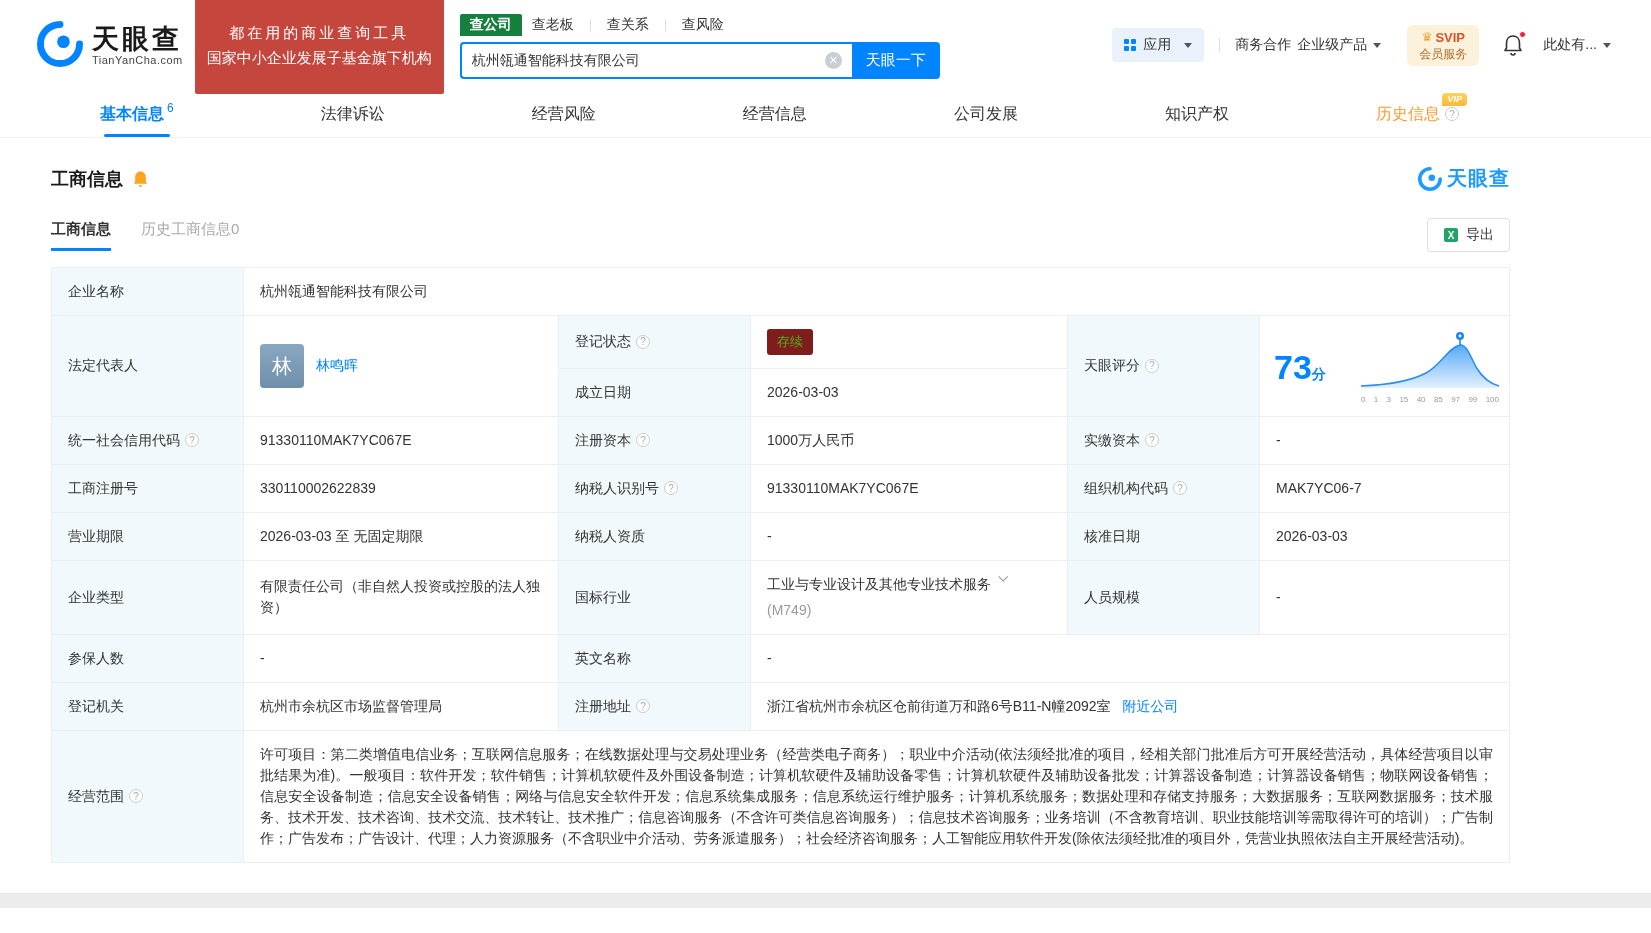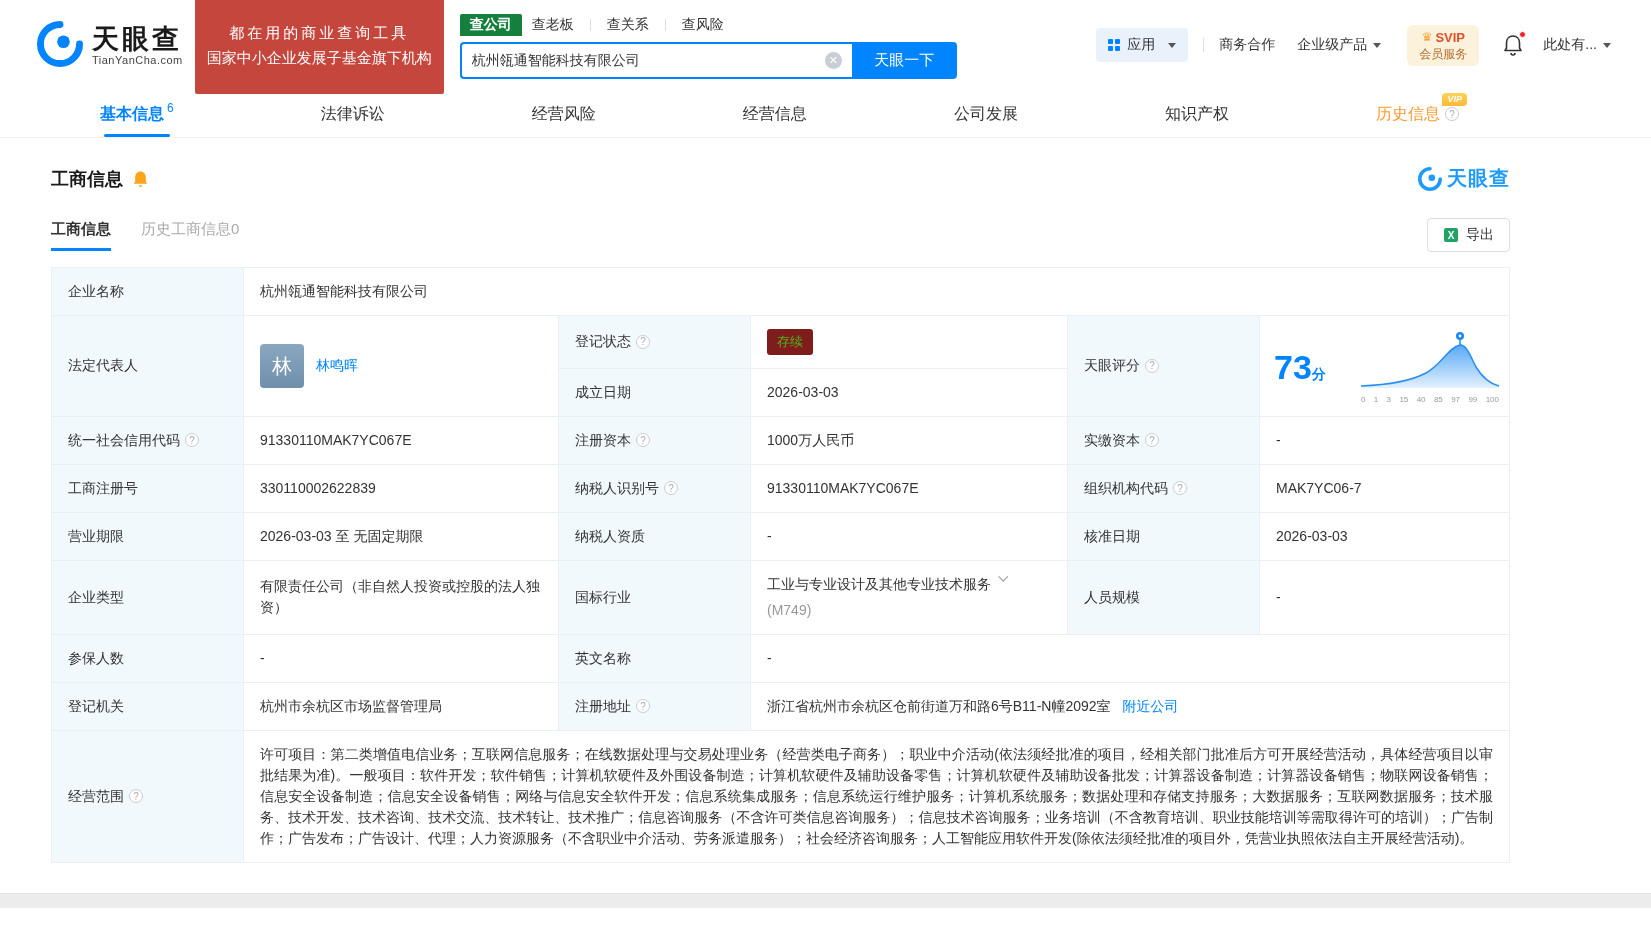--- a/index.html
+++ b/index.html
@@ -19,29 +19,29 @@
   .search-block { margin-left:16px; }
   .search-tabs { display:flex; align-items:center; height:25px; font-size:14px; }
   .search-tab { padding:2px 10px; cursor:pointer; color:#333; }
   .search-tab.active { background:#15803d; color:#fff; font-weight:bold; border-radius:2px 2px 0 0; }
   .stsep { width:1px; height:12px; background:#ddd; margin:0 6px; }
   .search-row { display:flex; margin-top:5px; }
   .search-box { display:flex; align-items:center; width:392px; height:37px; border:2px solid #0084ff; border-right:none; border-radius:4px 0 0 4px; background:#fff; padding:0 10px; }
   .search-box input { border:none; outline:none; flex:1; font-size:14px; color:#333; font-family:inherit; background:transparent; }
   .clear-btn { width:17px; height:17px; border-radius:50%; background:#c9ced4; color:#fff; display:flex; align-items:center; justify-content:center; font-size:11px; cursor:pointer; flex:none; }
   .clear-btn::after { content:"✕"; }
-  .tyc-btn { width:105px; height:37px; background:#0084ff; color:#fff; border:none; font-size:15px; border-radius:0 4px 4px 0; cursor:pointer; font-family:inherit; }
+  .tyc-btn { width:88px; height:37px; background:#0084ff; color:#fff; border:none; font-size:15px; border-radius:0 4px 4px 0; cursor:pointer; font-family:inherit; }
   .header-right { margin-left:auto; display:flex; align-items:center; font-size:14px; color:#333; }
   .apps-chip { display:flex; align-items:center; gap:7px; background:#e9f2fb; border-radius:4px; padding:8px 12px; cursor:pointer; }
   .grid-icon { display:grid; grid-template-columns:5px 5px; gap:2px; }
   .grid-icon i { width:5px; height:5px; background:#0084ff; border-radius:1px; }
   .caret { width:0; height:0; border-left:4px solid transparent; border-right:4px solid transparent; border-top:5px solid #555; margin-left:6px; display:inline-block; }
   .hsep { width:1px; height:14px; background:#e1e1e1; margin:0 15px; }
   .hr-link { cursor:pointer; display:flex; align-items:center; }
-  .hr-link + .hr-link { margin-left:22px; }
+  .hr-link + .hr-link { margin-left:6px; }
   .svip { background:#fcf2dc; border-radius:6px; padding:4px 12px; text-align:center; line-height:1.35; cursor:pointer; margin-left:26px; }
   .svip .t { color:#e0512a; font-weight:bold; font-size:13px; display:flex; align-items:center; justify-content:center; gap:3px; }
   .svip .crown { color:#f0a02c; font-size:12px; }
   .svip .b { color:#b06a2d; font-size:12px; }
   .bellwrap { position:relative; margin:0 20px 0 24px; cursor:pointer; display:flex; }
   .bell-dot { position:absolute; top:-3px; right:-3px; width:7px; height:7px; background:#f5222d; border-radius:50%; border:1px solid #fff; }
   .usermenu { display:flex; align-items:center; cursor:pointer; }
   
   .main-tabs { display:flex; justify-content:space-between; align-items:stretch; padding:0 192px 0 100px; height:47px; border-bottom:1px solid #f0f0f0; }
   .main-tab { font-size:16px; color:#333; cursor:pointer; position:relative; display:flex; align-items:center; }

